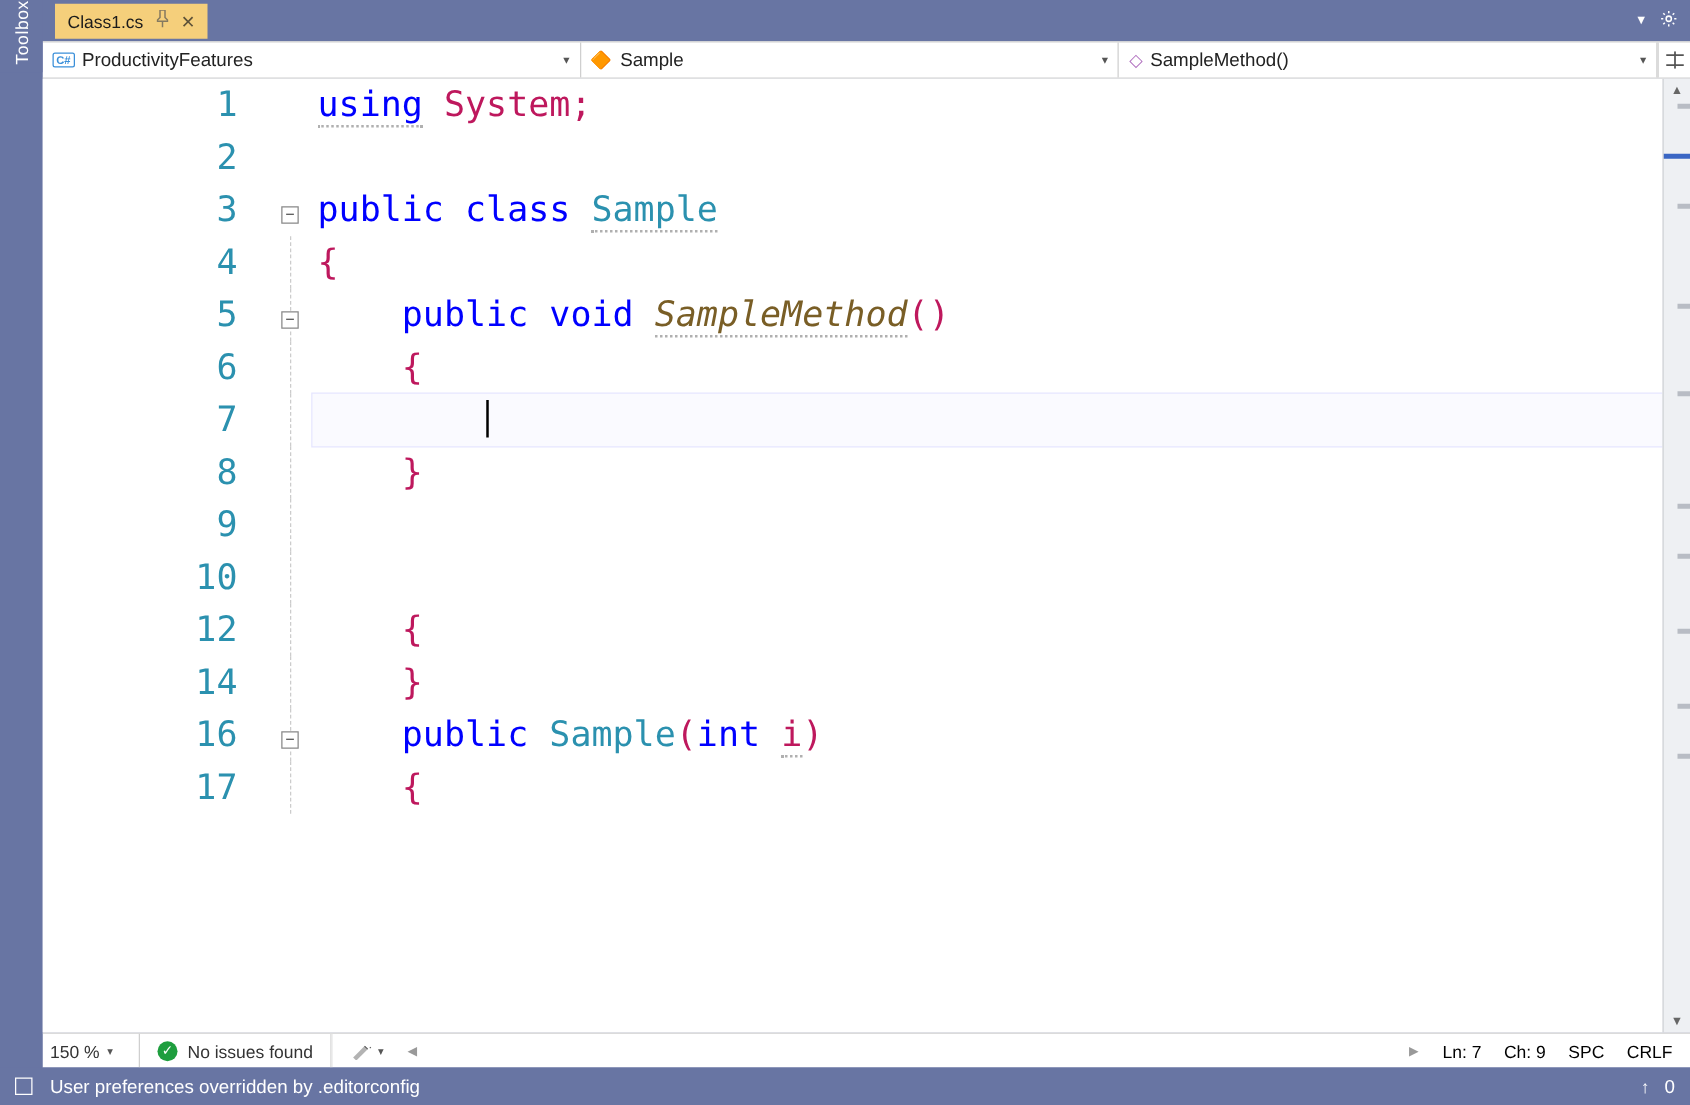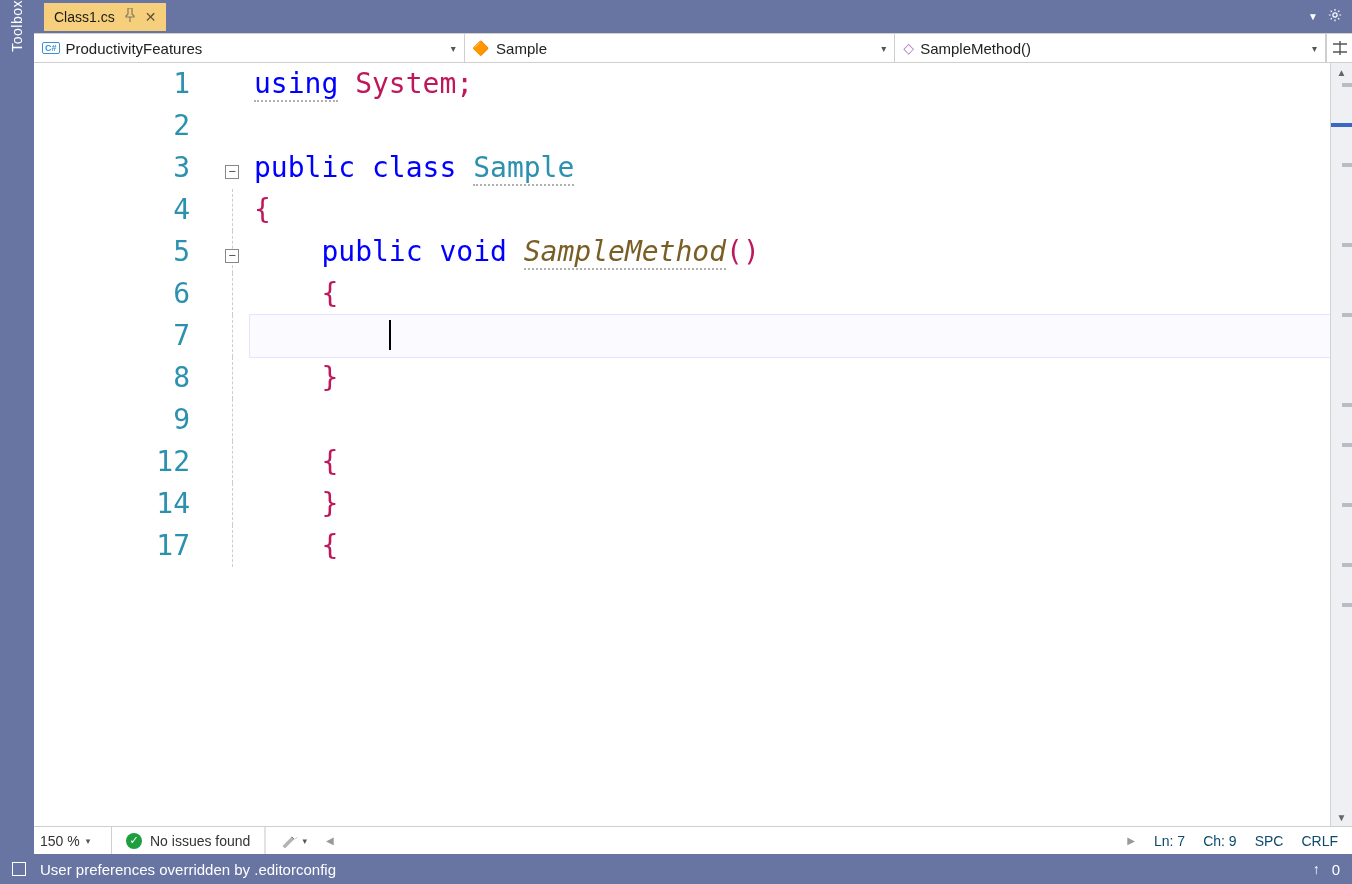--- a/index.html
+++ b/index.html
@@ -101,21 +101,21 @@
   .check-badge {
     width:16px; height:16px; border-radius:50%; background:#1e9e3e;
     display:flex; align-items:center; justify-content:center; color:#fff;
     font-size:11px;
   }
   .divider { width:1px; align-self:stretch; background:#e2e2e2; }
   .brush { padding:0 14px; display:flex; align-items:center; height:100%; }
   .brush svg { width:20px; height:14px; }
   .hscroll { flex:1; display:flex; align-items:center; }
   .hscroll .btn { width:18px; text-align:center; color:#999; font-size:10px; cursor:pointer; }
-  .status-right { display:flex; align-items:center; gap:18px; padding:0 14px; color:#0c4a6e; }
+  .status-right { display:flex; align-items:center; gap:18px; padding:0 14px; color:#000000; }
 
   
   .status-bar {
     height:30px; background:#6875a3; color:#fff; display:flex;
     align-items:center; padding:0 12px; font-size:15px; gap:14px;
   }
   .status-bar .square { width:14px; height:14px; border:1.5px solid #fff; }
   .status-bar .right { margin-left:auto; display:flex; align-items:center; gap:12px; }
   .up-arrow { font-size:14px; }
 
@@ -228,36 +228,46 @@
         <td class="fold"><span class="fold-line"></span></td>
         <td class="code">    <span class="plain">}</span></td>
           </tr>
 
       <tr>
             <td class="gutter">9</td>
         <td class="fold"><span class="fold-line"></span></td>
             <td class="code"></td>
           </tr>
 
+      <tr>
+            <td class="gutter">10</td>
+        <td class="fold"><span class="fold-line"></span></td>
+            <td class="code"></td>
+          </tr>
 
 
       <tr>
             <td class="gutter">12</td>
         <td class="fold"><span class="fold-line"></span></td>
         <td class="code">    <span class="plain">{</span></td>
           </tr>
 
 
       <tr>
             <td class="gutter">14</td>
         <td class="fold"><span class="fold-line"></span></td>
         <td class="code">    <span class="plain">}</span></td>
           </tr>
 
 
+      <tr>
+            <td class="gutter">16</td>
+        <td class="fold"><span class="fold-line"></span><span class="fold-box">−</span></td>
+        <td class="code">    <span class="kw">public</span> <span class="cls">Sample</span><span class="plain">(</span><span class="kw">int</span> <span class="plain dotted">i</span><span class="plain">)</span></td>
+          </tr>
 
       <tr>
             <td class="gutter">17</td>
         <td class="fold"><span class="fold-line"></span></td>
         <td class="code">    <span class="plain">{</span></td>
           </tr>
 
     </tbody>
       </table>
   </div>

